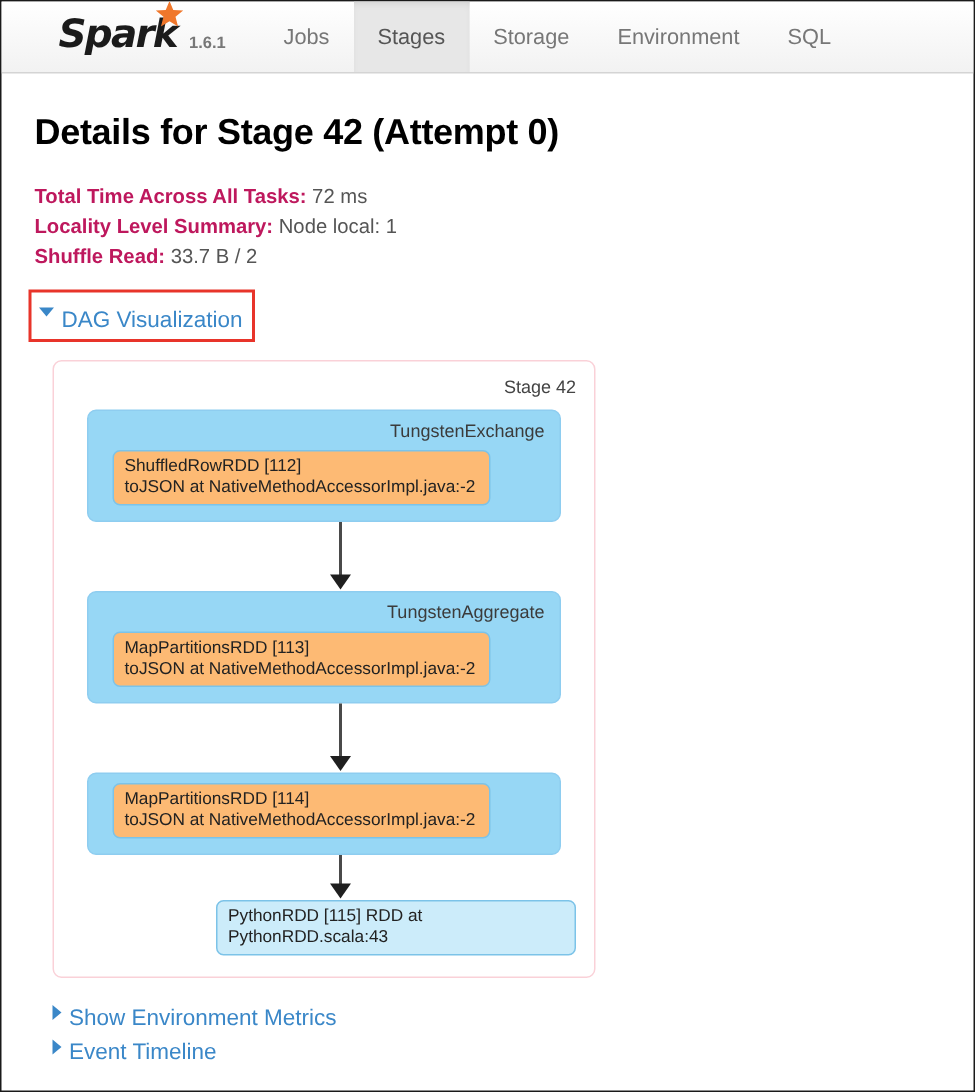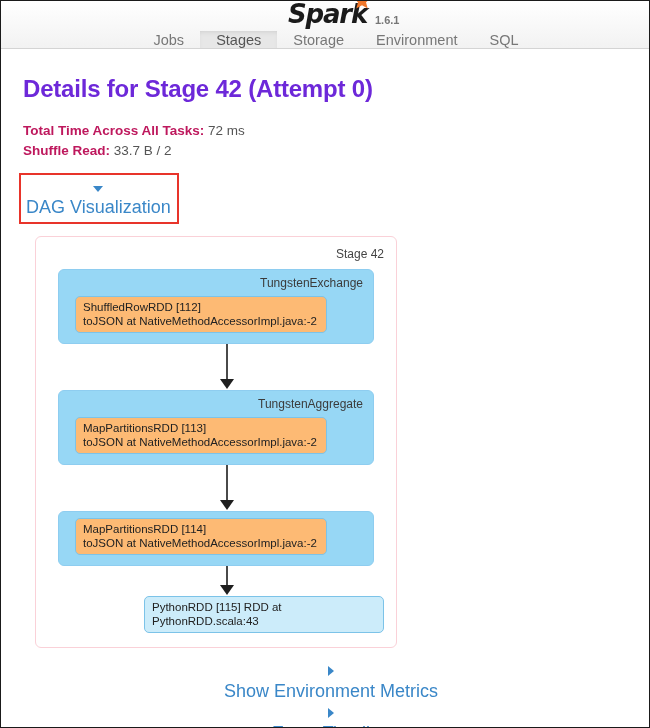--- a/index.html
+++ b/index.html
@@ -26,21 +26,20 @@
 
   
   .navbar {
     position: relative;
     height: 48px;
     background: linear-gradient(to bottom, #ffffff 0%, #f2f2f2 100%);
     border-bottom: 1px solid #d4d4d4;
     display: flex;
     align-items: center;
     box-sizing: border-box;
-    flex-direction: column;
   }
   .brand {
     display: flex;
     align-items: flex-end;
     padding-left: 38px;
     padding-bottom: 4px;
     width: 150px;
     box-sizing: border-box;
   }
   .logo-wrap {
@@ -93,21 +92,21 @@
     box-shadow: inset 0 3px 7px -5px rgba(0,0,0,.25);
   }
 
   
   .content {
     padding: 18px 22px 0 22px;
   }
   .page-title {
     font-size: 24px;
     font-weight: bold;
-    color: #6d28d9;
+    color: #000000;
     margin: 8px 0 18px 0;
     letter-spacing: -0.2px;
   }
   .summary {
     font-size: 13.5px;
     line-height: 20px;
     color: #555555;
     margin-bottom: 6px;
   }
   .summary-row strong {
@@ -118,29 +117,28 @@
   
   .dag-toggle-wrap {
     display: inline-block;
     margin-top: 6px;
     margin-left: -4px;
     padding: 3px 6px 4px 5px;
     border: 2px solid #e8342a;
     box-sizing: border-box;
   }
   .toggle-link {
-    font-size: 18px;
+    font-size: 15px;
     color: #3a87c8;
     text-decoration: none;
     white-space: nowrap;
     cursor: pointer;
     display: inline-flex;
-    align-items: center;
+    align-items: flex-start;
     gap: 5px;
-    flex-direction: column;
   }
   .caret-down {
     width: 0; height: 0;
     border-left: 5px solid transparent;
     border-right: 5px solid transparent;
     border-top: 6px solid #3a87c8;
     display: inline-block;
   }
   .caret-right {
     width: 0; height: 0;
@@ -271,20 +269,24 @@
   <div class="content">
 
     <h1 class="page-title">Details for Stage 42 (Attempt 0)</h1>
 
     <div class="summary">
       <div class="summary-row">
         <strong>Total Time Across All Tasks:</strong>
         <span>72 ms</span>
       </div>
       <div class="summary-row">
+        <strong>Locality Level Summary:</strong>
+        <span>Node local: 1</span>
+      </div>
+      <div class="summary-row">
         <strong>Shuffle Read:</strong>
         <span>33.7 B / 2</span>
       </div>
     </div>
 
     <div class="dag-toggle-wrap">
       <a class="toggle-link">
         <span class="caret-down"></span>
         <span>DAG Visualization</span>
       </a>

